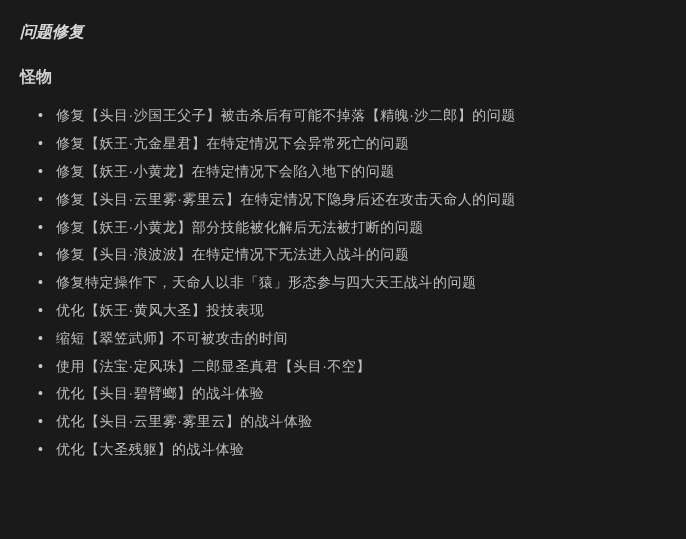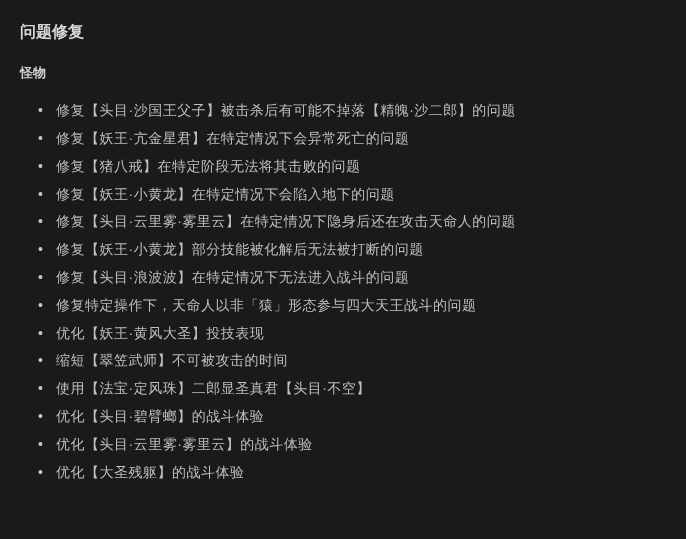--- a/index.html
+++ b/index.html
@@ -14,28 +14,28 @@
       font-size: 14px;
       padding: 18px 20px;
       width: 686px;
       line-height: 1.7;
     }
     h2 {
       font-size: 16px;
       font-weight: bold;
       color: #d8d8d8;
       margin-bottom: 18px;
+      font-style: italic;
     }
     h3 {
-      font-size: 13px;
+      font-size: 16px;
       font-weight: bold;
       color: #d0d0d0;
       margin-top: 10px;
       margin-bottom: 14px;
-      font-family: Liberation Mono, monospace;
     }
     ul {
       list-style: none;
       padding-left: 18px;
       margin-bottom: 30px;
     }
     li {
       position: relative;
       padding-left: 18px;
       margin-bottom: 4px;
@@ -56,21 +56,20 @@
 </head>
 <body>
 
 <h2>问题修复</h2>
 
 <div class="section">
   <h3>怪物</h3>
   <ul>
     <li>修复【头目·沙国王父子】被击杀后有可能不掉落【精魄·沙二郎】的问题</li>
     <li>修复【妖王·亢金星君】在特定情况下会异常死亡的问题</li>
-    <li>修复【猪八戒】在特定阶段无法将其击败的问题</li>
     <li>修复【妖王·小黄龙】在特定情况下会陷入地下的问题</li>
     <li>修复【头目·云里雾·雾里云】在特定情况下隐身后还在攻击天命人的问题</li>
     <li>修复【妖王·小黄龙】部分技能被化解后无法被打断的问题</li>
     <li>修复【头目·浪波波】在特定情况下无法进入战斗的问题</li>
     <li>修复特定操作下，天命人以非「猿」形态参与四大天王战斗的问题</li>
     <li>优化【妖王·黄风大圣】投技表现</li>
     <li>缩短【翠笠武师】不可被攻击的时间</li>
     <li>使用【法宝·定风珠】二郎显圣真君【头目·不空】</li>
     <li>优化【头目·碧臂螂】的战斗体验</li>
     <li>优化【头目·云里雾·雾里云】的战斗体验</li>

